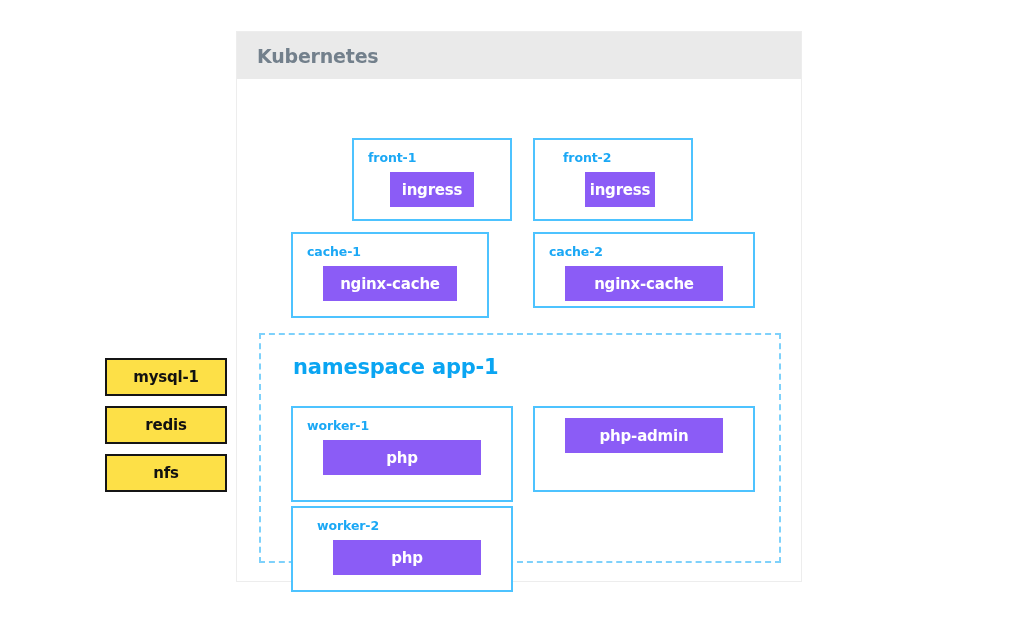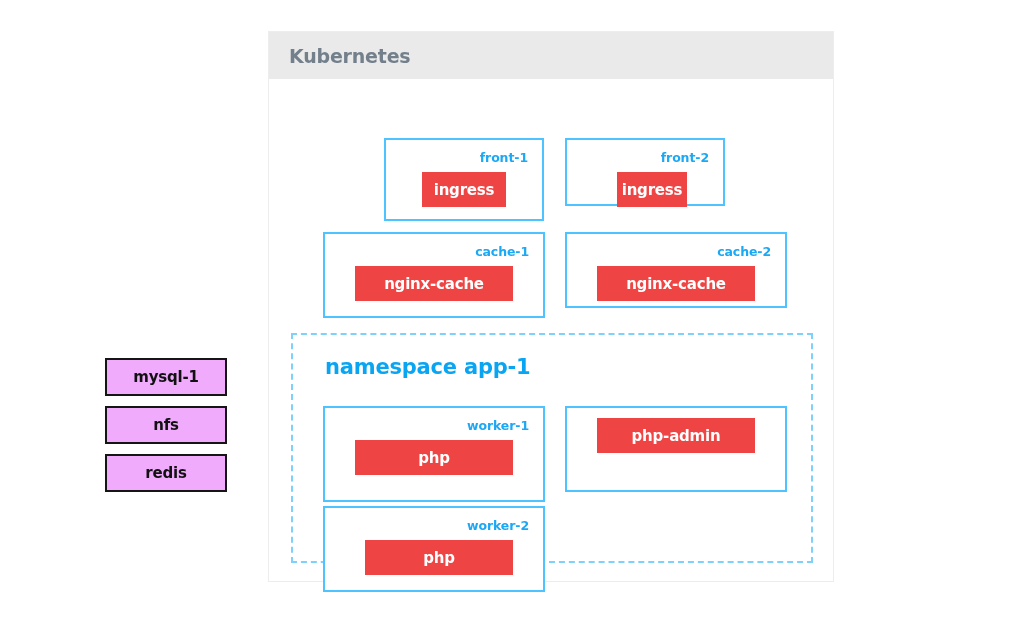--- a/index.html
+++ b/index.html
@@ -21,37 +21,37 @@
     position: absolute;
     left: 105px;
     top: 358px;
     width: 122px;
   }
   .ext-node {
     box-sizing: border-box;
     width: 122px;
     height: 38px;
     border: 2px solid #151515;
-    background: #f0abfc;
+    background: #fde047;
     display: flex;
     align-items: center;
     justify-content: center;
     margin-bottom: 10px;
   }
   .ext-node-label {
     font-size: 15px;
     font-weight: bold;
     color: #111111;
     letter-spacing: -0.2px;
   }
 
   
   #cluster {
     position: absolute;
-    left: 268px;
+    left: 236px;
     top: 31px;
     width: 566px;
     height: 551px;
     box-sizing: border-box;
     background: #ffffff;
     border: 1px solid #ededed;
   }
   #cluster-header {
     height: 47px;
     background: #eaeaea;
@@ -78,44 +78,43 @@
     border: 2px solid #4dc3ff;
     background: #ffffff;
     padding: 10px 14px 14px 14px;
   }
   .node-card-title {
     font-size: 12.5px;
     font-weight: bold;
     color: #1ba8f5;
     letter-spacing: -0.1px;
     margin-bottom: 7px;
-    text-align: right;
   }
   .pod-block {
-    background: #ef4444;
+    background: #8b5cf6;
     height: 35px;
     display: flex;
     align-items: center;
     justify-content: center;
   }
   .pod-label {
     font-size: 15px;
     font-weight: bold;
     color: #ffffff;
     letter-spacing: -0.2px;
   }
 
   
   #card-front-1 { left: 115px; top: 59px;  width: 160px; height: 83px; }
-  #card-front-2 { left: 296px; top: 59px;  width: 160px; height: 68px; padding-left: 28px; }
+  #card-front-2 { left: 296px; top: 59px;  width: 160px; height: 83px; padding-left: 28px; }
   #card-front-1 .pod-block { margin-left: 22px; margin-right: 22px; }
   #card-front-2 .pod-block { margin-left: 22px; margin-right: 22px; }
 
   
-  #card-cache-1 { left: 54px;  top: 153px; width: 222px; height: 86px; }
+  #card-cache-1 { left: 54px;  top: 153px; width: 198px; height: 86px; }
   #card-cache-2 { left: 296px; top: 153px; width: 222px; height: 76px; }
   #card-cache-1 .pod-block { margin-left: 16px; margin-right: 16px; }
   #card-cache-2 .pod-block { margin-left: 16px; margin-right: 16px; }
 
   
   #namespace-app-1 {
     position: absolute;
     left: 22px;
     top: 254px;
     width: 522px;
@@ -143,24 +142,24 @@
   #card-worker-2 .pod-block { margin-left: 16px; margin-right: 16px; }
 </style>
 </head>
 <body>
 
 <div id="external-nodes">
   <div class="ext-node">
     <span class="ext-node-label">mysql-1</span>
   </div>
   <div class="ext-node">
+    <span class="ext-node-label">redis</span>
+  </div>
+  <div class="ext-node">
     <span class="ext-node-label">nfs</span>
-  </div>
-  <div class="ext-node">
-    <span class="ext-node-label">redis</span>
   </div>
 </div>
 
 <div id="cluster">
 
   <div id="cluster-header">
     <span id="cluster-title">Kubernetes</span>
   </div>
 
   <div id="cluster-body">

